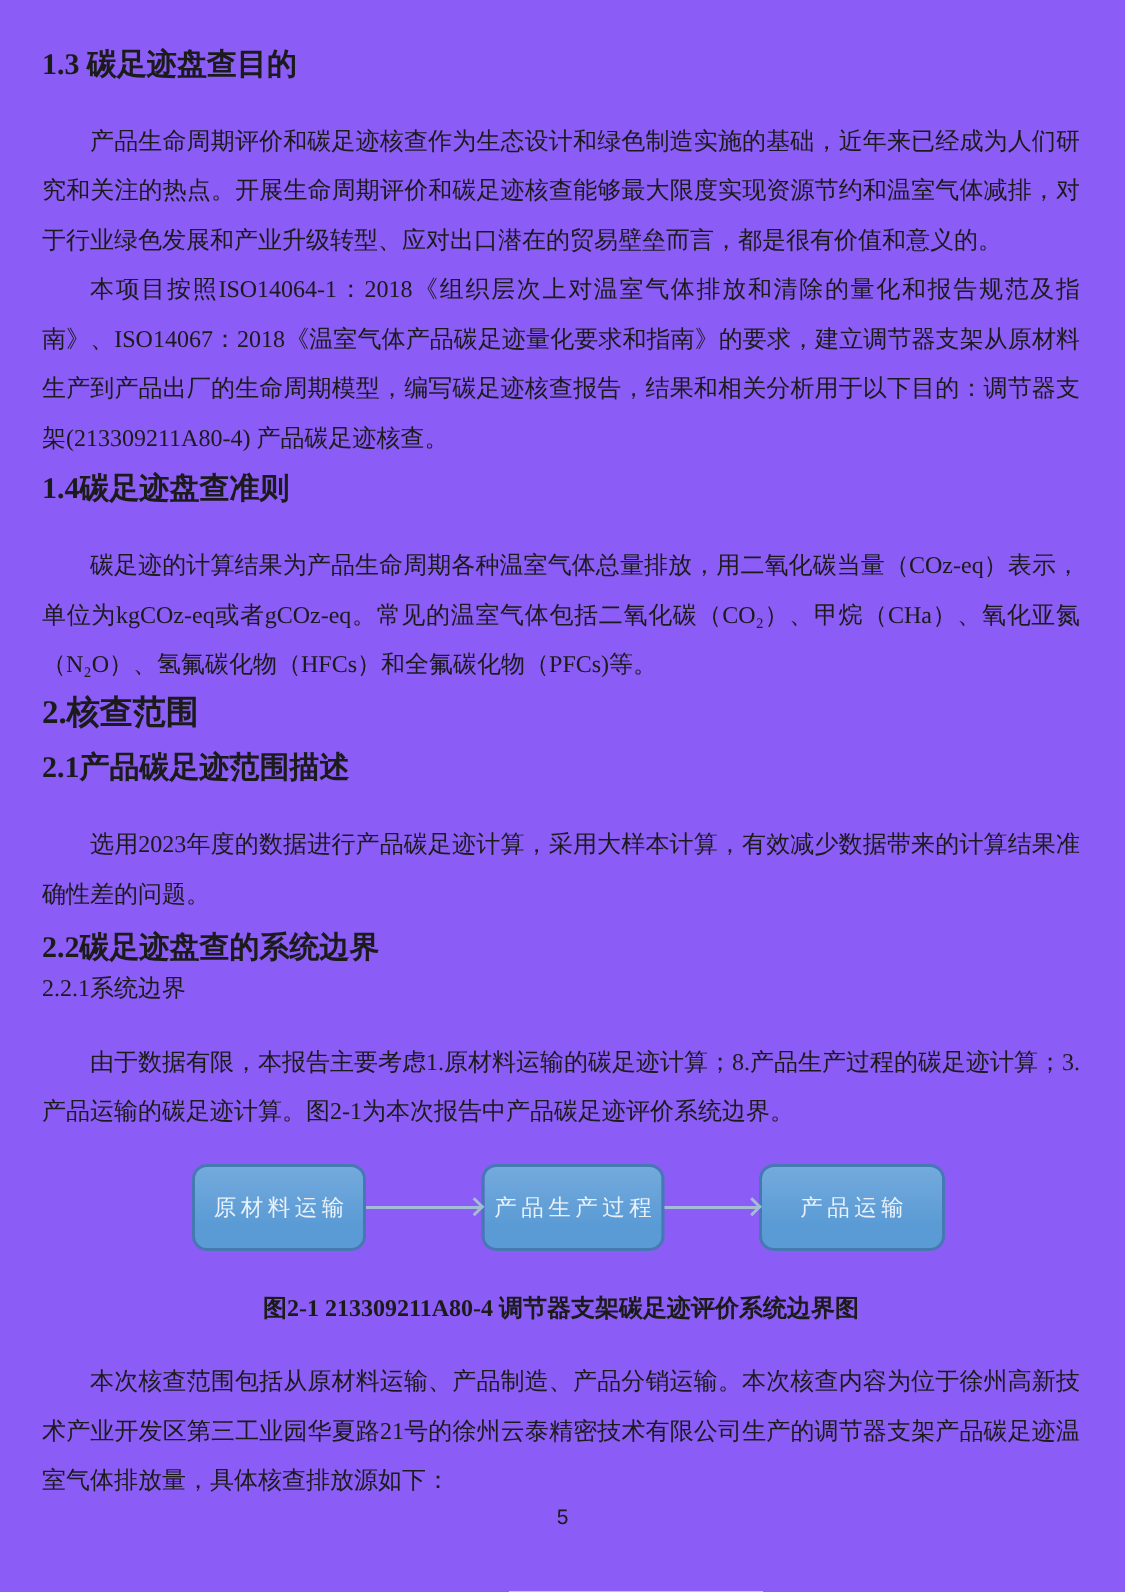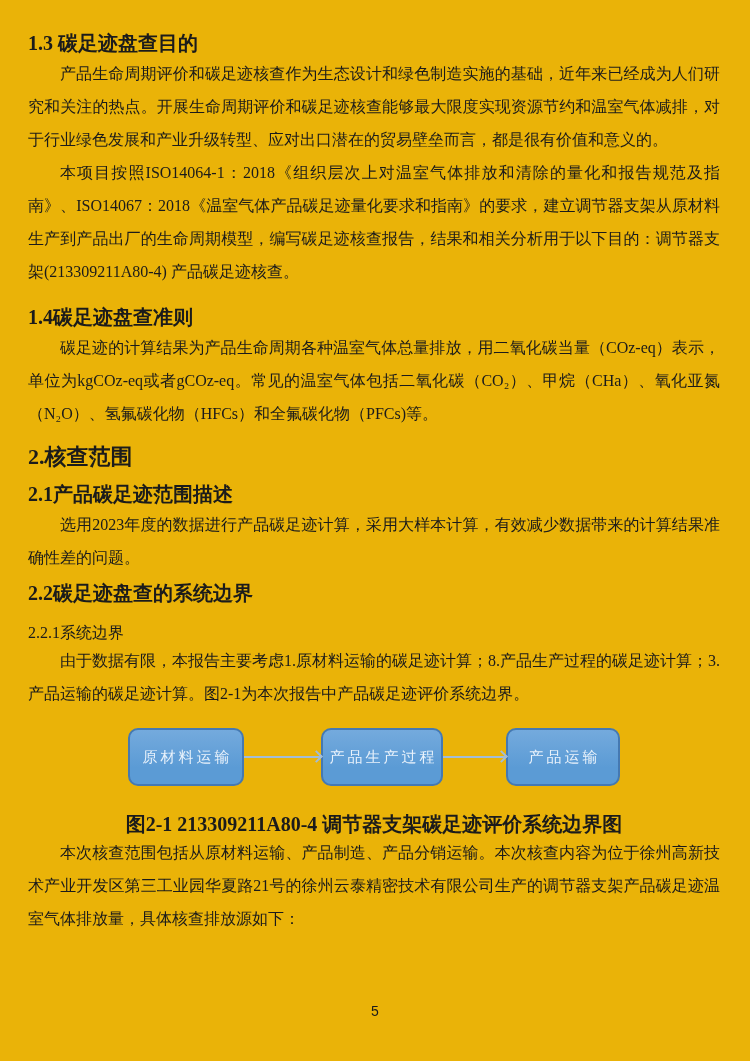--- a/index.html
+++ b/index.html
@@ -13,54 +13,54 @@
     font-family: "Liberation Serif", "DejaVu Serif", serif;
     color: #1b1b1b;
   }
   .page {
     position: relative;
     width: 750px;
     height: 1061px;
     padding: 0 30px 0 28px;
     box-sizing: border-box;
     overflow: hidden;
-    background: #eab308;
+    background: #8b5cf6;
   }
   .h-l2 {
     font-size: 20px;
     font-weight: bold;
     line-height: 26px;
     margin: 0;
   }
   .h-l1 {
     font-size: 22px;
     font-weight: bold;
     line-height: 29px;
     margin: 0;
   }
   .h-l3 {
     font-size: 16px;
     font-weight: normal;
     line-height: 21px;
     margin: 0;
   }
   .mt30 { margin-top: 30px; }
-  .mt12 { margin-top: 12px; }
+  .mt12 { }
   .mt10 { margin-top: 10px; }
-  .mt8  { margin-top: 16px; }
+  .mt8  { margin-top: 4px; }
   .mt6  { margin-top: 6px; }
   p.body {
     font-size: 16px;
     line-height: 33px;
     text-align: justify;
     text-indent: 2em;
-    margin: 1px 0 0 0;
+    margin: 22px 0 0 0;
   }
   .caption {
-    font-size: 20px;
+    font-size: 16px;
     font-weight: bold;
     text-align: center;
     line-height: 21px;
     margin: 28px 0 0 0;
   }
   
   .diagram {
     display: flex;
     align-items: center;
     margin: 18px 0 0 100px;
@@ -77,21 +77,21 @@
     align-items: center;
     justify-content: center;
     font-size: 15px;
     letter-spacing: 3px;
     text-indent: 3px;
     font-family: "Liberation Sans", "DejaVu Sans", sans-serif;
     flex: none;
   }
   .node-1 { width: 116px; }
   .node-2 { width: 122px; }
-  .node-3 { width: 114px; }
+  .node-3 { width: 124px; }
   .arrow {
     position: relative;
     height: 0;
     border-top: 2px solid var(--arrow-color, #a3bdd6);
     flex: none;
   }
   .arrow-1 { width: 77px; }
   .arrow-2 { width: 63px; }
   .arrow::after {
     content: "";

